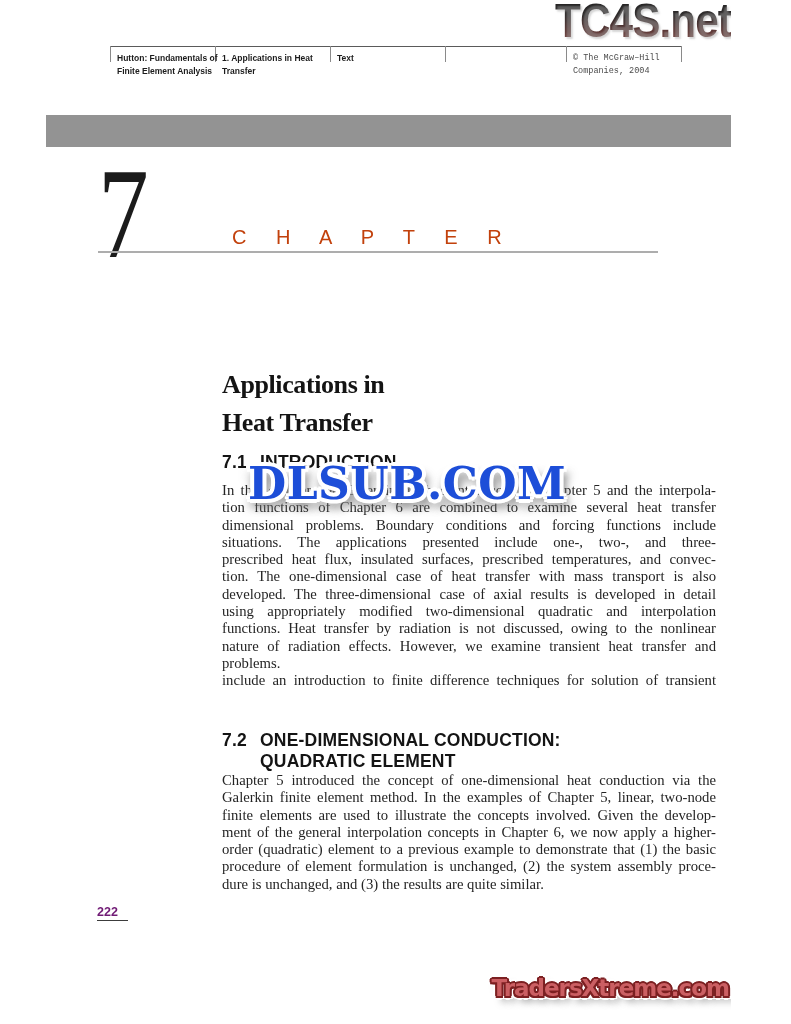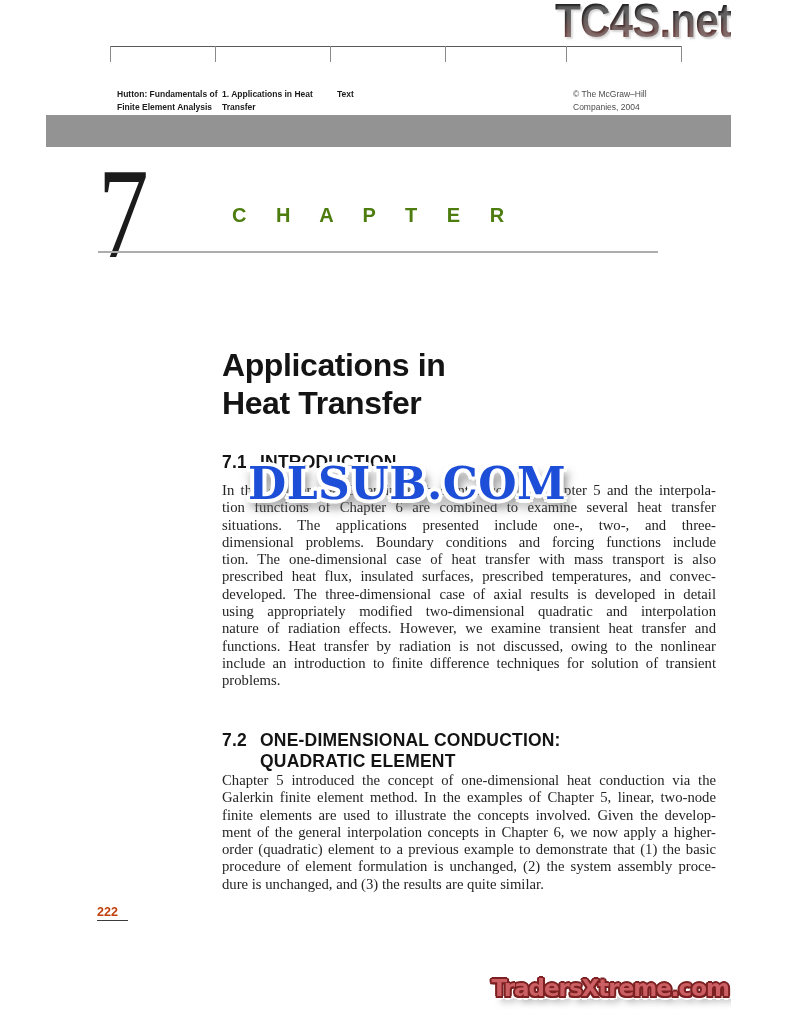--- a/index.html
+++ b/index.html
@@ -7,23 +7,23 @@
     position:relative; width:731px; height:1024px; background:#ffffff;
     overflow:hidden; font-family:"Liberation Serif", serif;
   }
 
   
   .hdr-rule { position:absolute; left:110px; top:46px; width:572px; height:1px; background:#5a5a5a; }
   .tick { position:absolute; top:46px; width:1px; height:16px; background:#8a8a8a; }
   .hdr-col {
     position:absolute; top:52px;
     font-family:"Liberation Sans", sans-serif; font-weight:bold;
-    font-size:8.5px; line-height:12.5px; color:#1c1c1c;margin-top:36px;
+    font-size:8.5px; line-height:12.5px; color:#1c1c1c;
   }
-  .hdr-col.copyright { font-weight:normal; color:#4c4c4c; }
+  .hdr-col.copyright { font-weight:normal; color:#4c4c4c;font-family:Liberation Mono, monospace; }
 
   
   .wm-tc4s {
     position:absolute; top:-3px; right:0; z-index:40;
     font-family:"Liberation Sans", sans-serif; font-weight:bold;
     font-size:48px; line-height:1; letter-spacing:-1px;
     transform:scaleX(.88); transform-origin:100% 0;
     background:linear-gradient(180deg,#1f1f1f 0%,#2d2a2a 38%,#5d3634 72%,#8a5a55 100%);
     -webkit-background-clip:text; background-clip:text; color:transparent;
     text-shadow:2px 2px 2px rgba(165,165,165,0.45);
@@ -53,30 +53,30 @@
 
   
   .gray-bar { position:absolute; left:46px; top:115px; width:687px; height:32px; background:#939393; }
   .big-seven {
     position:absolute; left:98px; top:148px;
     font-family:"Liberation Serif", serif; font-weight:400;
     font-size:130px; line-height:1; color:#1b1b1b;
     transform:scaleX(.78); transform-origin:left top;
   }
   .chapter-label {
-    position:absolute; left:232px; top:204px;
-    font-family:"Liberation Sans", sans-serif; font-weight:bold;
-    font-size:20px; letter-spacing:12px; color:#4d7c0f;
+    position:absolute; left:232px; top:226px;
+    font-family:"Liberation Sans", sans-serif; font-weight:normal;
+    font-size:20px; letter-spacing:12px; color:#c2410c;
   }
   .chapter-rule { position:absolute; left:98px; top:251px; width:560px; height:2px; background:#adadad; }
 
   .title {
-    position:absolute; left:222px; top:346px;
-    font-family:Liberation Sans, sans-serif; font-weight:bold;
-    font-size:32px; line-height:38px; letter-spacing:-0.4px; color:#141414;
+    position:absolute; left:222px; top:366px;
+    font-family:Liberation Serif, serif; font-weight:bold;
+    font-size:26px; line-height:38px; letter-spacing:-0.4px; color:#141414;
   }
 
   
   .sec-head {
     position:absolute; display:flex;
     font-family:"Liberation Sans", sans-serif; font-weight:bold;
     font-size:17.5px; line-height:21px; color:#141414; letter-spacing:0.2px;
   }
   .sec-head .num { width:38px; flex:0 0 38px; }
   .h71 { left:222px; top:452px; }
@@ -88,21 +88,21 @@
     font-size:14.7px; line-height:17.3px; color:#242424;
   }
   .para1 { top:482px;font-family:Liberation Serif, serif; }
   .para2 { top:772px; }
   .jline { text-align:justify; text-align-last:justify; }
   .jline.jlast { text-align-last:left; }
 
   .pageno {
     position:absolute; left:97px; top:905px;
     font-family:"Liberation Sans", sans-serif; font-weight:bold;
-    font-size:12.5px; color:#c2410c;
+    font-size:12.5px; color:#701a75;
     border-bottom:1.5px solid #3c3c3c; padding:0 10px 1px 0;
   }
 </style>
 </head>
 <body>
 
 <div class="page">
 
   <div class="wm-tc4s">TC4S.net</div>
 
@@ -141,30 +141,30 @@
   </div>
 
   <div class="sec-head h71">
     <span class="num">7.1</span>
     <span>INTRODUCTION</span>
   </div>
 
   <div class="para para1">
     <div class="jline">In this chapter, the Galerkin method introduced in Chapter 5 and the interpola-</div>
     <div class="jline">tion functions of Chapter 6 are combined to examine several heat transfer</div>
+    <div class="jline">dimensional problems. Boundary conditions and forcing functions include</div>
     <div class="jline">situations. The applications presented include one-, two-, and three-</div>
-    <div class="jline">dimensional problems. Boundary conditions and forcing functions include</div>
+    <div class="jline">prescribed heat flux, insulated surfaces, prescribed temperatures, and convec-</div>
     <div class="jline">tion. The one-dimensional case of heat transfer with mass transport is also</div>
-    <div class="jline">prescribed heat flux, insulated surfaces, prescribed temperatures, and convec-</div>
     <div class="jline">developed. The three-dimensional case of axial results is developed in detail</div>
     <div class="jline">using appropriately modified two-dimensional quadratic and interpolation</div>
+    <div class="jline">functions. Heat transfer by radiation is not discussed, owing to the nonlinear</div>
     <div class="jline">nature of radiation effects. However, we examine transient heat transfer and</div>
-    <div class="jline">functions. Heat transfer by radiation is not discussed, owing to the nonlinear</div>
+    <div class="jline jlast">problems.</div>
     <div class="jline">include an introduction to finite difference techniques for solution of transient</div>
-    <div class="jline jlast">problems.</div>
   </div>
 
   <div class="wm-dlsub">DLSUB.COM</div>
 
   <div class="sec-head h72">
     <span class="num">7.2</span>
     <span>
       <div>ONE-DIMENSIONAL CONDUCTION:</div>
       <div>QUADRATIC ELEMENT</div>
     </span>

